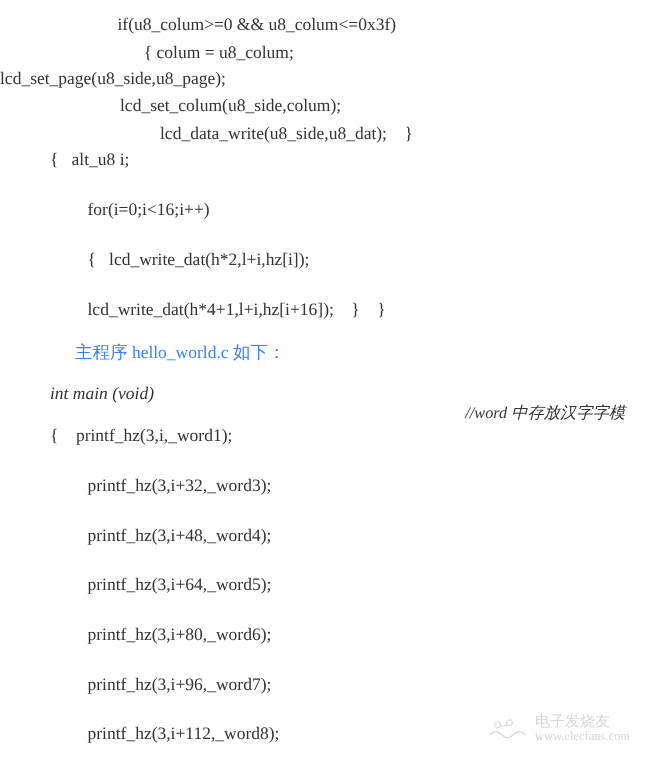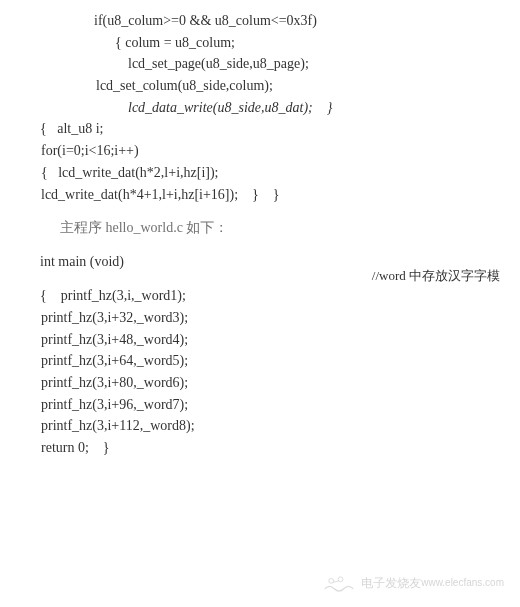--- a/index.html
+++ b/index.html
@@ -17,34 +17,35 @@
       position: relative;
       padding: 10px 0 0 0;
       overflow: hidden;
     }
     .code-block {
       white-space: pre;
       line-height: 1.55;
       font-family: "Times New Roman", serif;
     }
     .indent-0 { padding-left: 40px; }
-    .indent-1 { padding-left: 41px; }
+    .indent-1 { padding-left: 70px; margin-top: 18px; }
     .indent-2 { padding-left: 94px; }
     .indent-3 { padding-left: 115px; }
     .description {
       font-family: "SimSun", "宋体", serif;
       font-size: 14px;
       margin: 14px 0 14px 60px;
-      color: #737373;
+      color: #3b82f6;
     }
     .main-line {
       display: flex;
       justify-content: space-between;
       padding-left: 40px;
       padding-right: 20px;
+      font-style: italic;
     }
     .comment {
       font-family: "SimSun", "宋体", serif;
       font-size: 13px;
       color: #333333;
       margin-top: 16px;
     }
     .watermark {
       position: absolute;
       bottom: 12px;
@@ -53,44 +54,44 @@
       align-items: center;
       gap: 6px;
       opacity: 0.35;
     }
     .watermark-icon {
       width: 32px;
       height: 22px;
     }
     .watermark-text {
       display: flex;
-      flex-direction: row;
+      flex-direction: column;
       line-height: 1.1;
     }
     .watermark-cn {
       font-family: "SimSun", "宋体", serif;
       font-size: 12px;
       color: #888;
     }
     .watermark-url {
-      font-family: Liberation Sans, sans-serif;
+      font-family: Liberation Serif, serif;
       font-size: 10px;
       color: #888;
       text-align: right;
     }
   </style>
 </head>
 <body>
 
 <div class="code-section">
   <div class="code-block indent-2">if(u8_colum&gt;=0 &amp;&amp; u8_colum&lt;=0x3f)</div>
   <div class="code-block indent-3">{ colum = u8_colum;</div>
-  <div class="code-block" style="padding-left: 128px;">lcd_set_page(u8_side,u8_page);</div>
+  <div class="code-block" style="">lcd_set_page(u8_side,u8_page);</div>
   <div class="code-block" style="padding-left: 96px;">lcd_set_colum(u8_side,colum);</div>
-  <div class="code-block" style="padding-left: 128px; font-style: italic;">lcd_data_write(u8_side,u8_dat);    }</div>
+  <div class="code-block" style="padding-left: 128px;">lcd_data_write(u8_side,u8_dat);    }</div>
   <div class="code-block indent-0">{   alt_u8 i;</div>
   <div class="code-block indent-1">for(i=0;i&lt;16;i++)</div>
   <div class="code-block indent-1">{   lcd_write_dat(h*2,l+i,hz[i]);</div>
   <div class="code-block indent-1">lcd_write_dat(h*4+1,l+i,hz[i+16]);    }    }</div>
 </div>
 
 <div class="description">主程序 hello_world.c 如下：</div>
 
 <div class="code-section">
   <div class="main-line">

